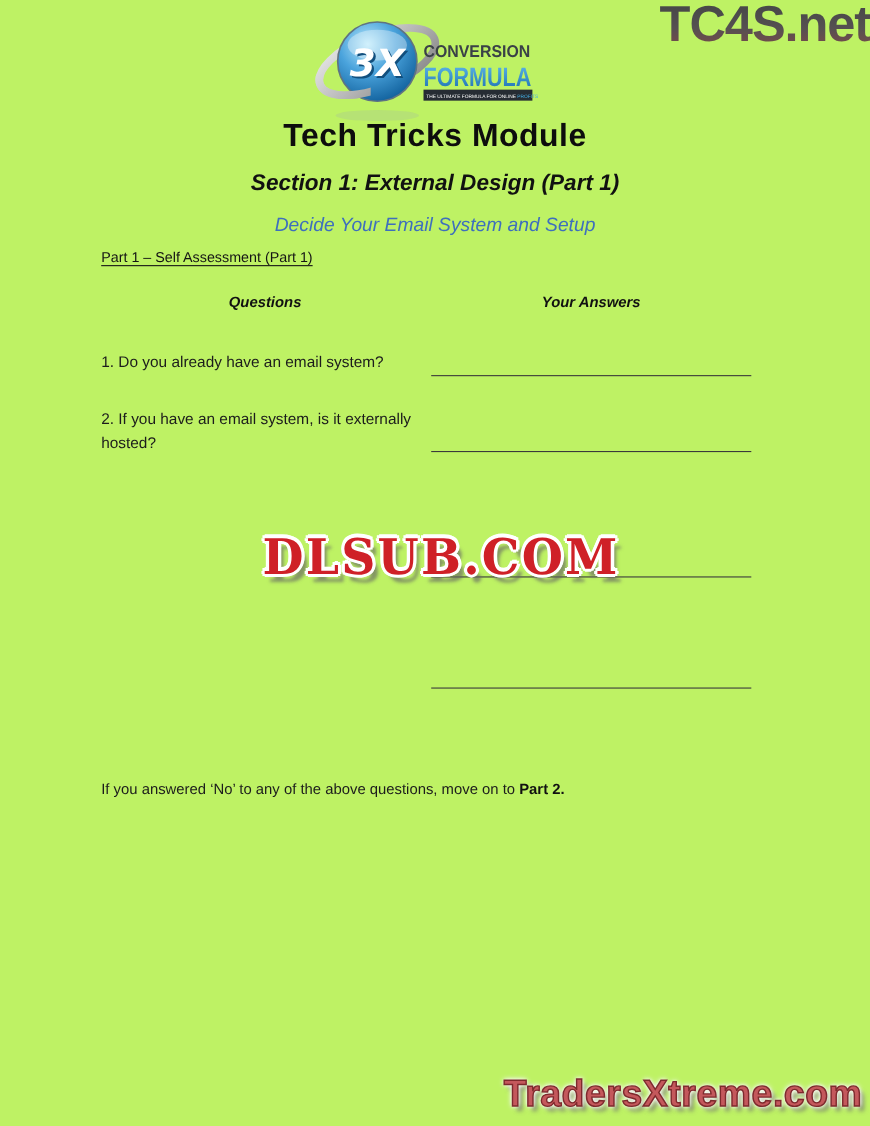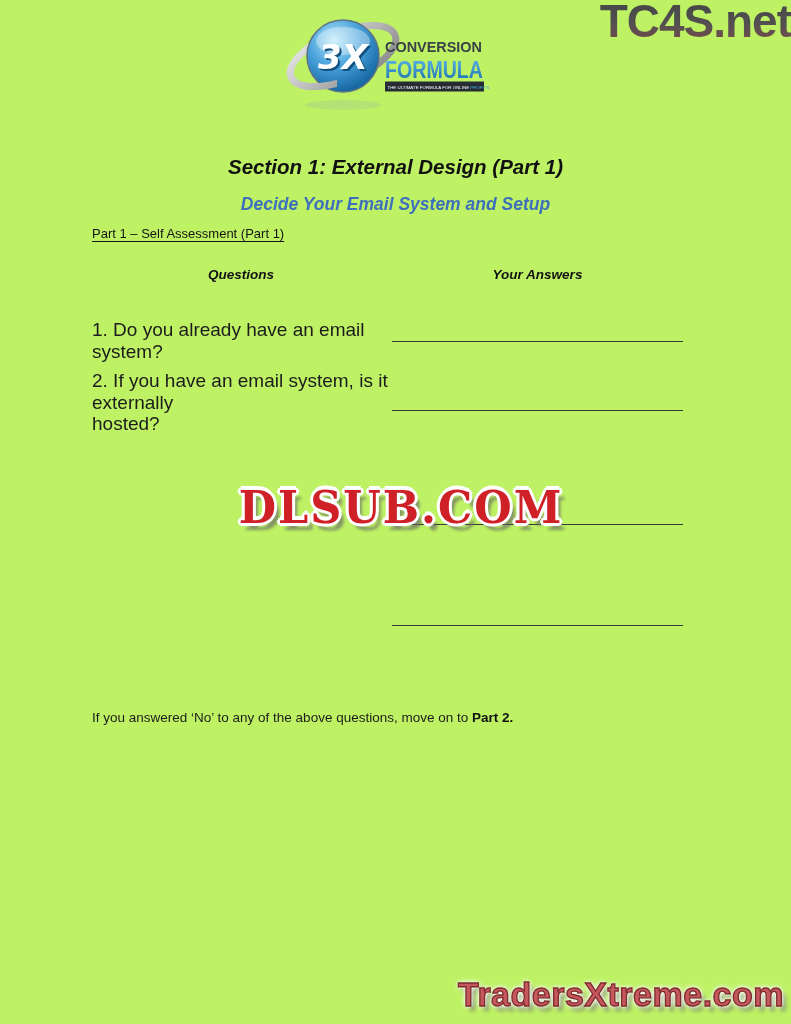--- a/index.html
+++ b/index.html
@@ -26,38 +26,38 @@
   .title{
     position:absolute;left:0;top:108px;width:791px;text-align:center;
     font-size:29px;font-weight:bold;color:#0d0d0d;letter-spacing:0.5px;
   }
   .section{
     position:absolute;left:0;top:155px;width:791px;text-align:center;
     font-size:20.5px;font-weight:bold;font-style:italic;color:#111;
   }
   .subtitle{
     position:absolute;left:0;top:194px;width:791px;text-align:center;
-    font-size:17.5px;font-weight:bold;font-style:italic;color:#3E6FBD;
+    font-size:17.5px;font-weight:normal;font-style:italic;color:#3E6FBD;
   }
   .part-heading{
     position:absolute;left:92px;top:226px;
     font-size:13px;color:#141414;
     text-decoration:underline;text-underline-offset:3px;
   }
   
   .col-head{
     position:absolute;top:267px;
     font-size:13.5px;font-weight:bold;font-style:italic;color:#111;
     text-align:center;
   }
   .col-head.q{left:92px;width:298px;}
   .col-head.a{left:392px;width:291px;}
   .question{
     position:absolute;left:92px;width:310px;
-    font-size:19px;line-height:21.5px;color:#1c1c1c;
+    font-size:14px;line-height:21.5px;color:#1c1c1c;
     white-space:pre-line;
   }
   .q1{top:319px;}
   .q2{top:370px;}
   .q3{top:468px;}
   .q4{top:576px;}
   .answer-line{
     position:absolute;left:392px;width:291px;height:0;
     border-bottom:1.5px solid #3a3a3a;
   }
@@ -142,20 +142,21 @@
       <text x="100" y="68" font-weight="bold" font-size="24" fill="url(#blueTextGrad)" textLength="98" lengthAdjust="spacingAndGlyphs">FORMULA</text>
       <rect x="100" y="71.5" width="99" height="10" fill="#262c33"></rect>
       <text x="102.5" y="78.8" font-size="4.4" fill="#ffffff">
         <tspan xml:space="preserve">THE ULTIMATE FORMULA FOR ONLINE </tspan><tspan fill="#45aee3">PROFITS</tspan>
       </text>
     </svg>
   </div>
 
   <div class="tc4s">TC4S.net</div>
 
+  <div class="title">Tech Tricks Module</div>
   <div class="section">Section 1: External Design (Part 1)</div>
   <div class="subtitle">Decide Your Email System and Setup</div>
   <div class="part-heading">Part 1 – Self Assessment (Part 1)</div>
 
   <div class="col-head a">Your Answers</div>
   <div class="col-head q">Questions</div>
 
   <div class="question q1">1. Do you already have an email system?</div>
   <div class="answer-line l1"></div>
 

